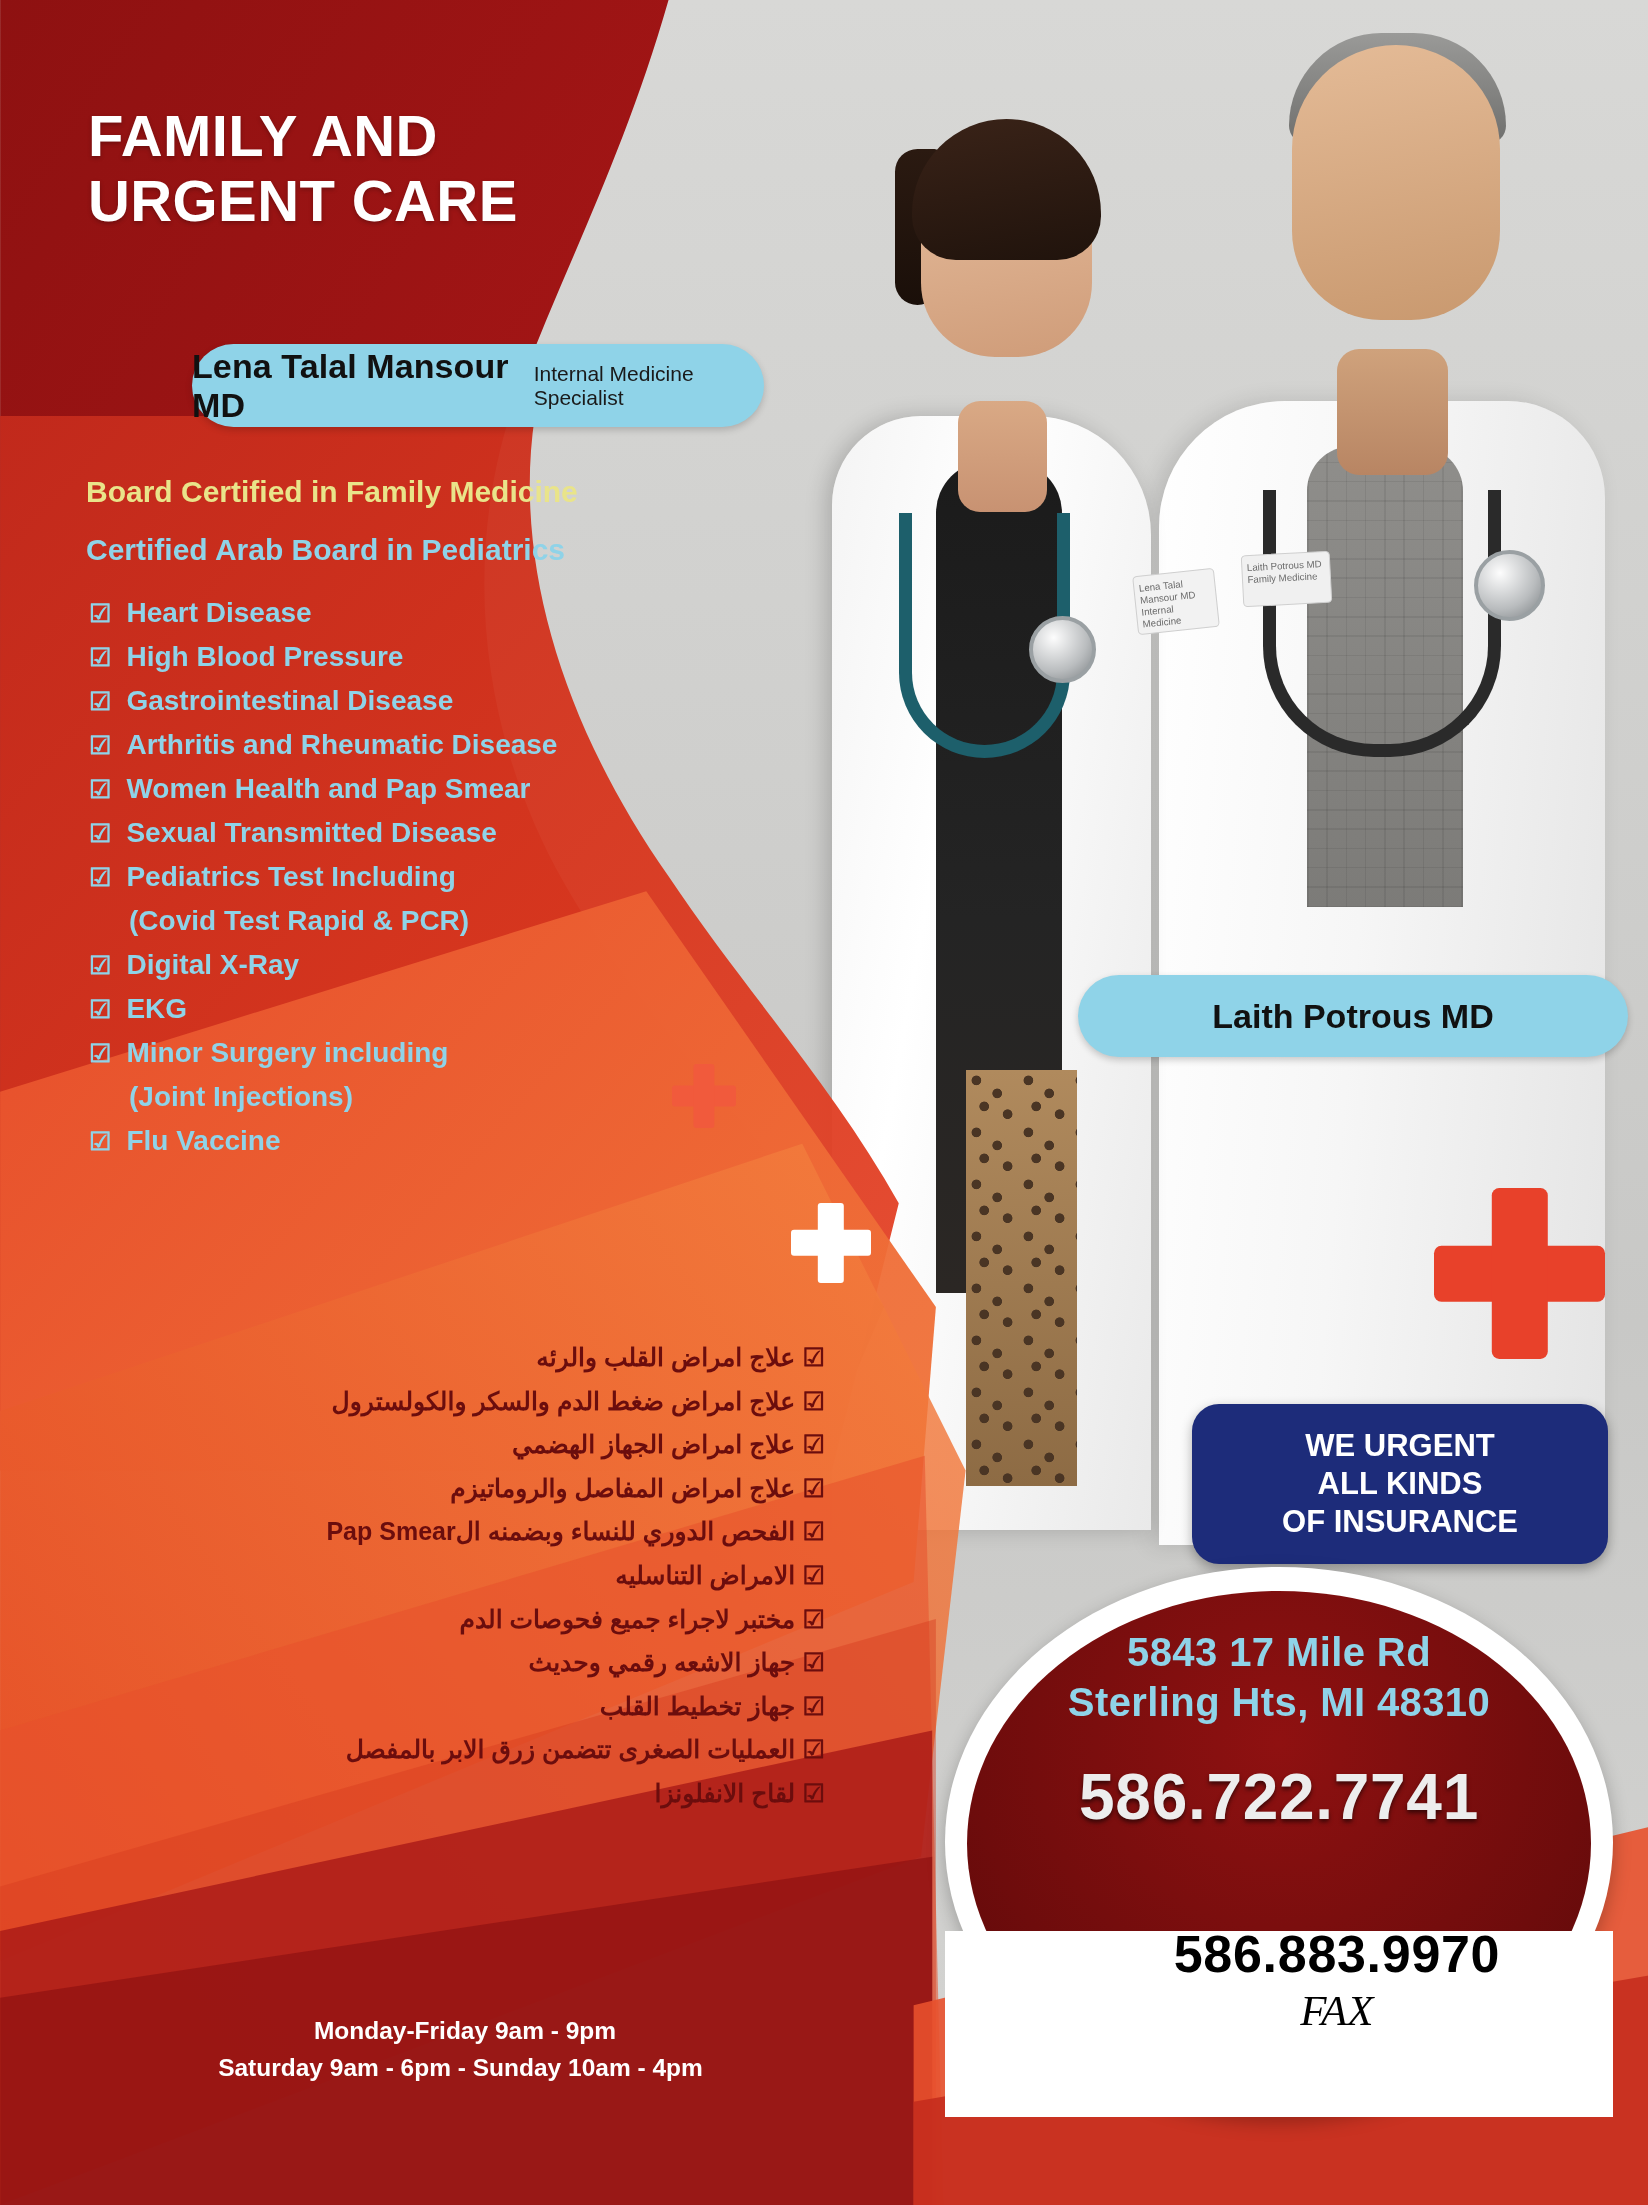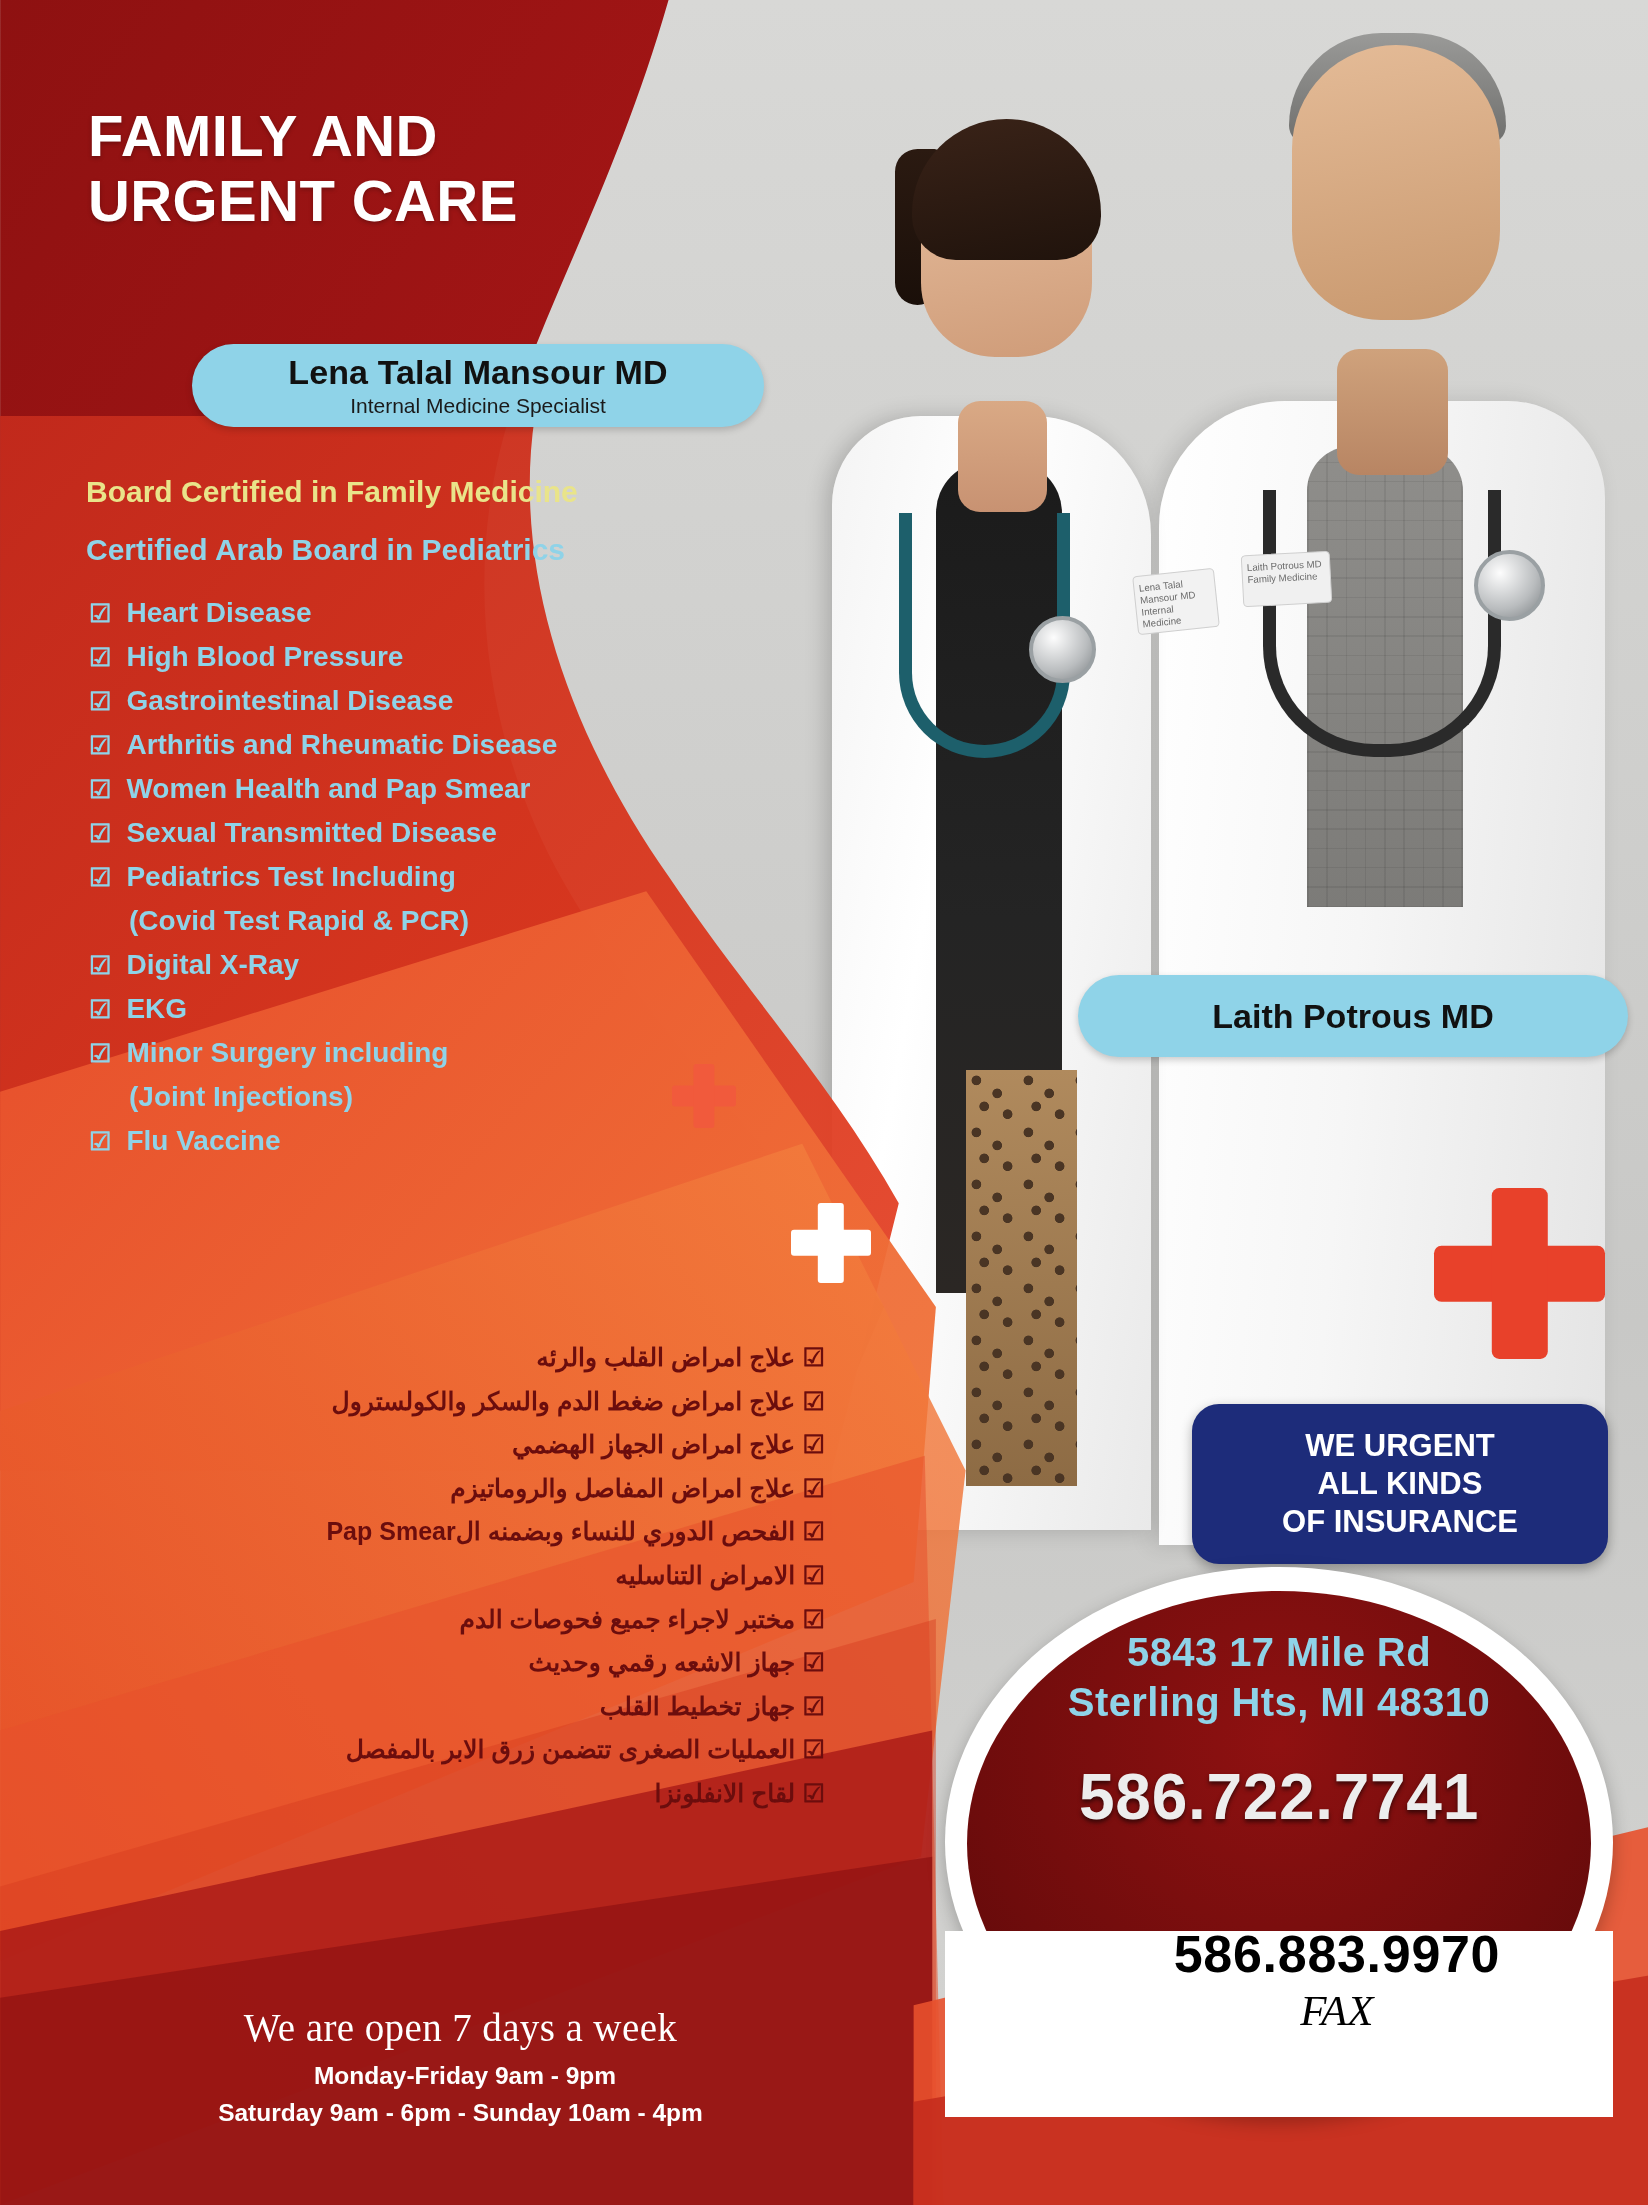--- a/index.html
+++ b/index.html
@@ -156,21 +156,21 @@
     color: #ffffff;
     font-size: 58px; font-weight: bold; letter-spacing: 0.4px;
     line-height: 1.12; text-shadow: 0 2.2px 4.5px rgba(0,0,0,.25);
   }
 
   .name-pill {
     position: absolute; left: 192px; top: 344px;
     width: 572px; height: 83px;
     background: #8fd3e8;
     border-radius: 42px;
-    display: flex; flex-direction: column; align-items: center; justify-content: center;
+    display: flex; flex-direction: row; align-items: center; justify-content: flex-end;
     box-shadow: 0 3px 7.4px rgba(0,0,0,.18);
   }
   .name-pill .n1 { font-size: 34px; font-weight: bold; color: #111; letter-spacing: 0.1px; }
   .name-pill .n2 { font-size: 21px; color: #1a1a1a; margin-top: 1.5px; }
 
   .board1 {
     position: absolute; left: 86px; top: 475px;
     font-size: 30px; font-weight: bold; color: #e9e48a;
   }
   .board2 {
@@ -483,20 +483,19 @@
     </div>
 
     <div class="phone">586.722.7741</div>
 
     <div class="fax">
       <div class="fnum">586.883.9970</div>
       <div class="flbl">FAX</div>
     </div>
 
     <div class="hours">
-      <div class="h1">We are open 7 days a week</div>
       <div class="h2">Monday-Friday 9am - 9pm</div>
       <div class="h3">Saturday 9am - 6pm  - Sunday 10am - 4pm</div>
     </div>
 
   </div>
 </div>
 
 
 </body></html>

